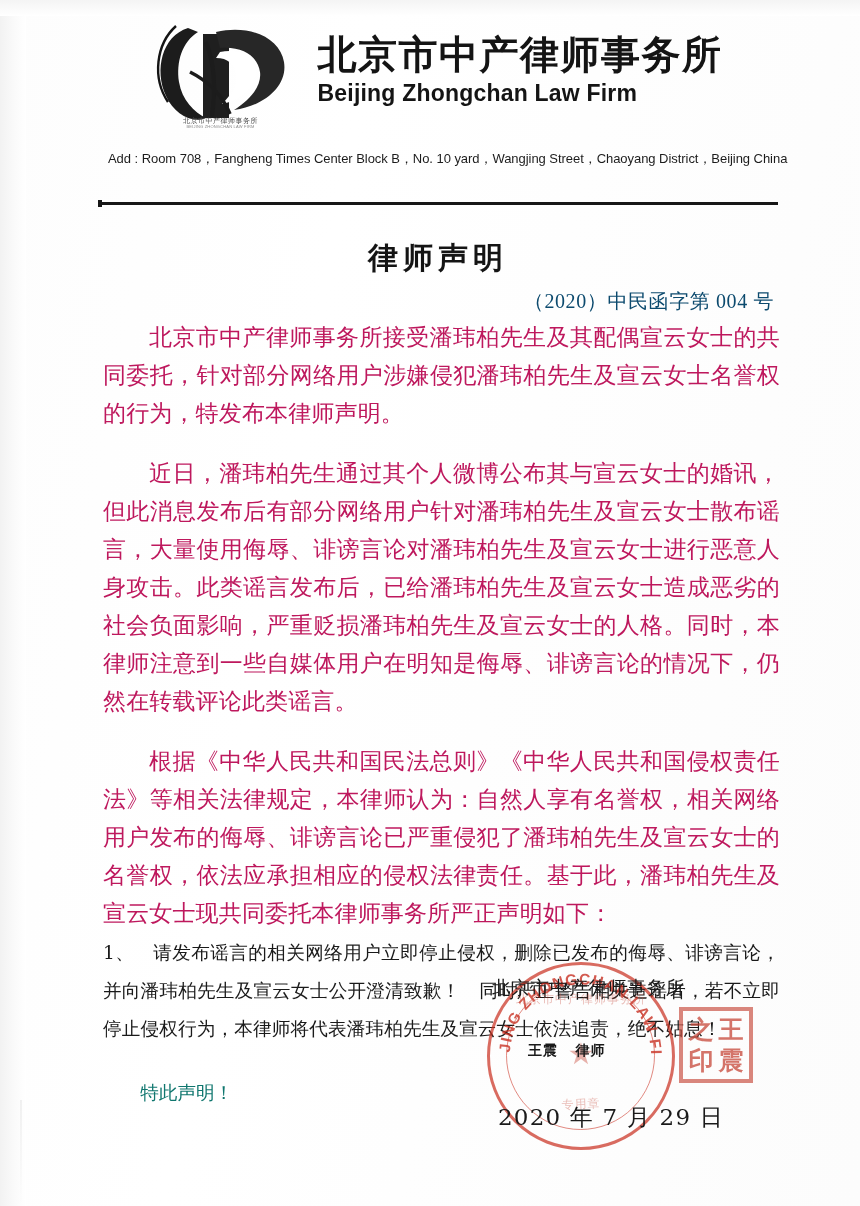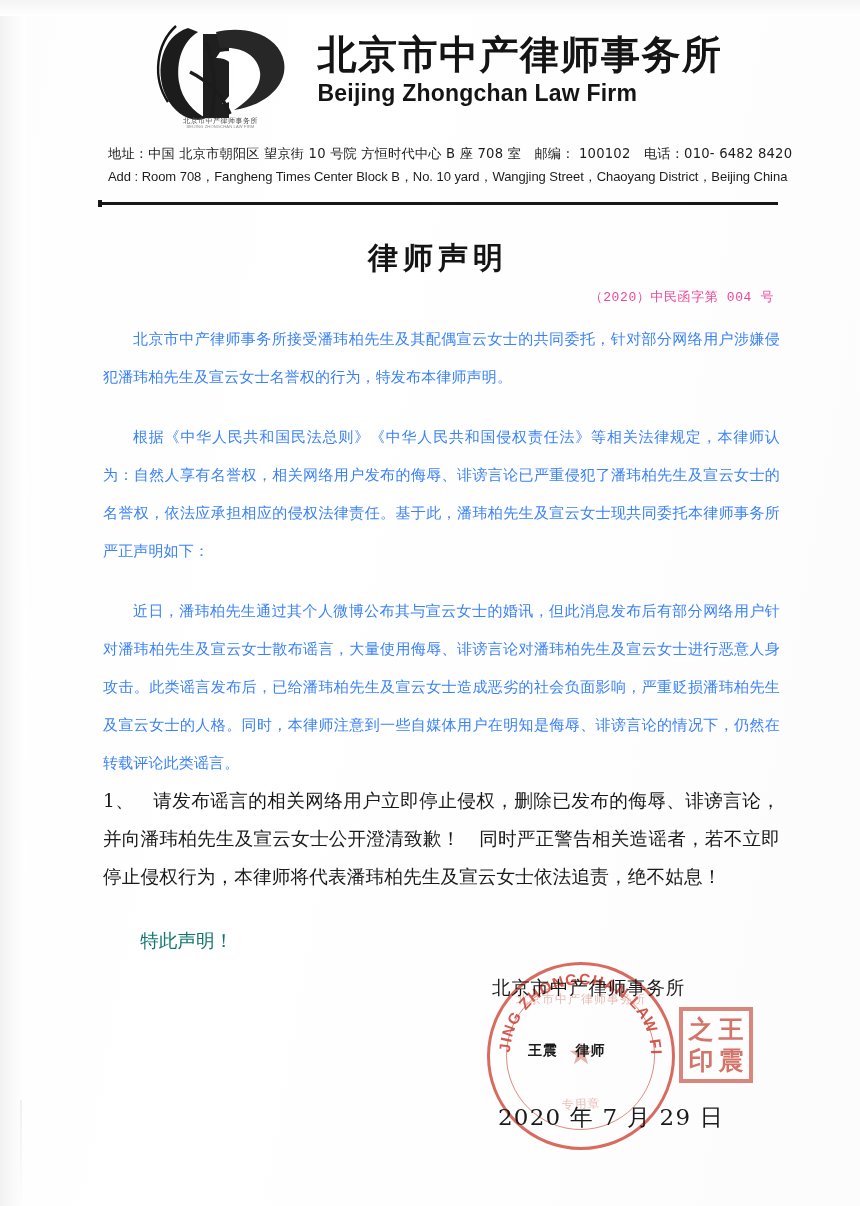--- a/index.html
+++ b/index.html
@@ -144,40 +144,40 @@
     font-weight: 700;
     letter-spacing: 5px;
     color: #141414;
     font-family: "DejaVu Serif", "Liberation Serif", serif;
     transform: translateX(8px);
   }
   .doc-number {
     position: absolute;
     top: 288px;
     right: 86px;
-    font-size: 13px;
+    font-size: 20px;
     letter-spacing: 0.6px;
-    color: #ec4899;
-    font-family: Liberation Mono, monospace;
+    color: #0c4a6e;
+    font-family: Liberation Serif, serif;
   }
 
   .content {
     position: absolute;
     left: 103px;
     right: 80px;
     top: 320px;
   }
   .para {
-    font-size: 15px;
+    font-size: 23px;
     line-height: 38px;
     text-align: justify;
     text-justify: inter-character;
     letter-spacing: 0.15px;
-    color: #3b82f6;
-    font-family: Liberation Sans, sans-serif;
+    color: #be185d;
+    font-family: Liberation Mono, monospace;
     margin: 0;
   }
   .para.indent { text-indent: 2em; }
   .para.gap { margin-top: 22px; }
   .list-item {
     font-size: 18.6px;
     line-height: 38px;
     text-align: justify;
     text-justify: inter-character;
     letter-spacing: 0.15px;
@@ -351,32 +351,31 @@
     </div>
 
     <div class="firm-names">
       <div class="firm-cn">北京市中产律师事务所</div>
       <div class="firm-en">Beijing Zhongchan Law Firm</div>
     </div>
   </div>
 </div>
 
 <div class="addr-block">
-  <div class="addr-cn">地址：中国 北京市朝阳区 望京街 10 号院 方恒时代中心 B 座 708 室　邮编： 100102　电话：010- 6482 8420</div>
   <div class="addr-en">Add : Room 708，Fangheng Times Center Block B，No. 10 yard，Wangjing Street，Chaoyang District，Beijing China</div>
 </div>
 <div class="rule"></div>
 
 <div class="doc-title">律师声明</div>
 <div class="doc-number">（2020）中民函字第 004 号</div>
 
 <div class="content">
   <p class="para indent">北京市中产律师事务所接受潘玮柏先生及其配偶宣云女士的共同委托，针对部分网络用户涉嫌侵犯潘玮柏先生及宣云女士名誉权的行为，特发布本律师声明。</p>
+  <p class="para indent gap">近日，潘玮柏先生通过其个人微博公布其与宣云女士的婚讯，但此消息发布后有部分网络用户针对潘玮柏先生及宣云女士散布谣言，大量使用侮辱、诽谤言论对潘玮柏先生及宣云女士进行恶意人身攻击。此类谣言发布后，已给潘玮柏先生及宣云女士造成恶劣的社会负面影响，严重贬损潘玮柏先生及宣云女士的人格。同时，本律师注意到一些自媒体用户在明知是侮辱、诽谤言论的情况下，仍然在转载评论此类谣言。</p>
   <p class="para indent gap">根据《中华人民共和国民法总则》《中华人民共和国侵权责任法》等相关法律规定，本律师认为：自然人享有名誉权，相关网络用户发布的侮辱、诽谤言论已严重侵犯了潘玮柏先生及宣云女士的名誉权，依法应承担相应的侵权法律责任。基于此，潘玮柏先生及宣云女士现共同委托本律师事务所严正声明如下：</p>
-  <p class="para indent gap">近日，潘玮柏先生通过其个人微博公布其与宣云女士的婚讯，但此消息发布后有部分网络用户针对潘玮柏先生及宣云女士散布谣言，大量使用侮辱、诽谤言论对潘玮柏先生及宣云女士进行恶意人身攻击。此类谣言发布后，已给潘玮柏先生及宣云女士造成恶劣的社会负面影响，严重贬损潘玮柏先生及宣云女士的人格。同时，本律师注意到一些自媒体用户在明知是侮辱、诽谤言论的情况下，仍然在转载评论此类谣言。</p>
   <p class="list-item">1、　请发布谣言的相关网络用户立即停止侵权，删除已发布的侮辱、诽谤言论，并向潘玮柏先生及宣云女士公开澄清致歉！　同时严正警告相关造谣者，若不立即停止侵权行为，本律师将代表潘玮柏先生及宣云女士依法追责，绝不姑息！</p>
   <div class="closing">特此声明！</div>
 </div>
 
 <div class="seal-round">
   <div class="ring2"></div>
   <svg width="181" height="181" viewBox="0 0 181 181" xmlns="http://www.w3.org/2000/svg">
     <defs>
       <path id="sealArc" d="M 20 90 A 70 70 0 1 1 161 90"></path>
     </defs>

